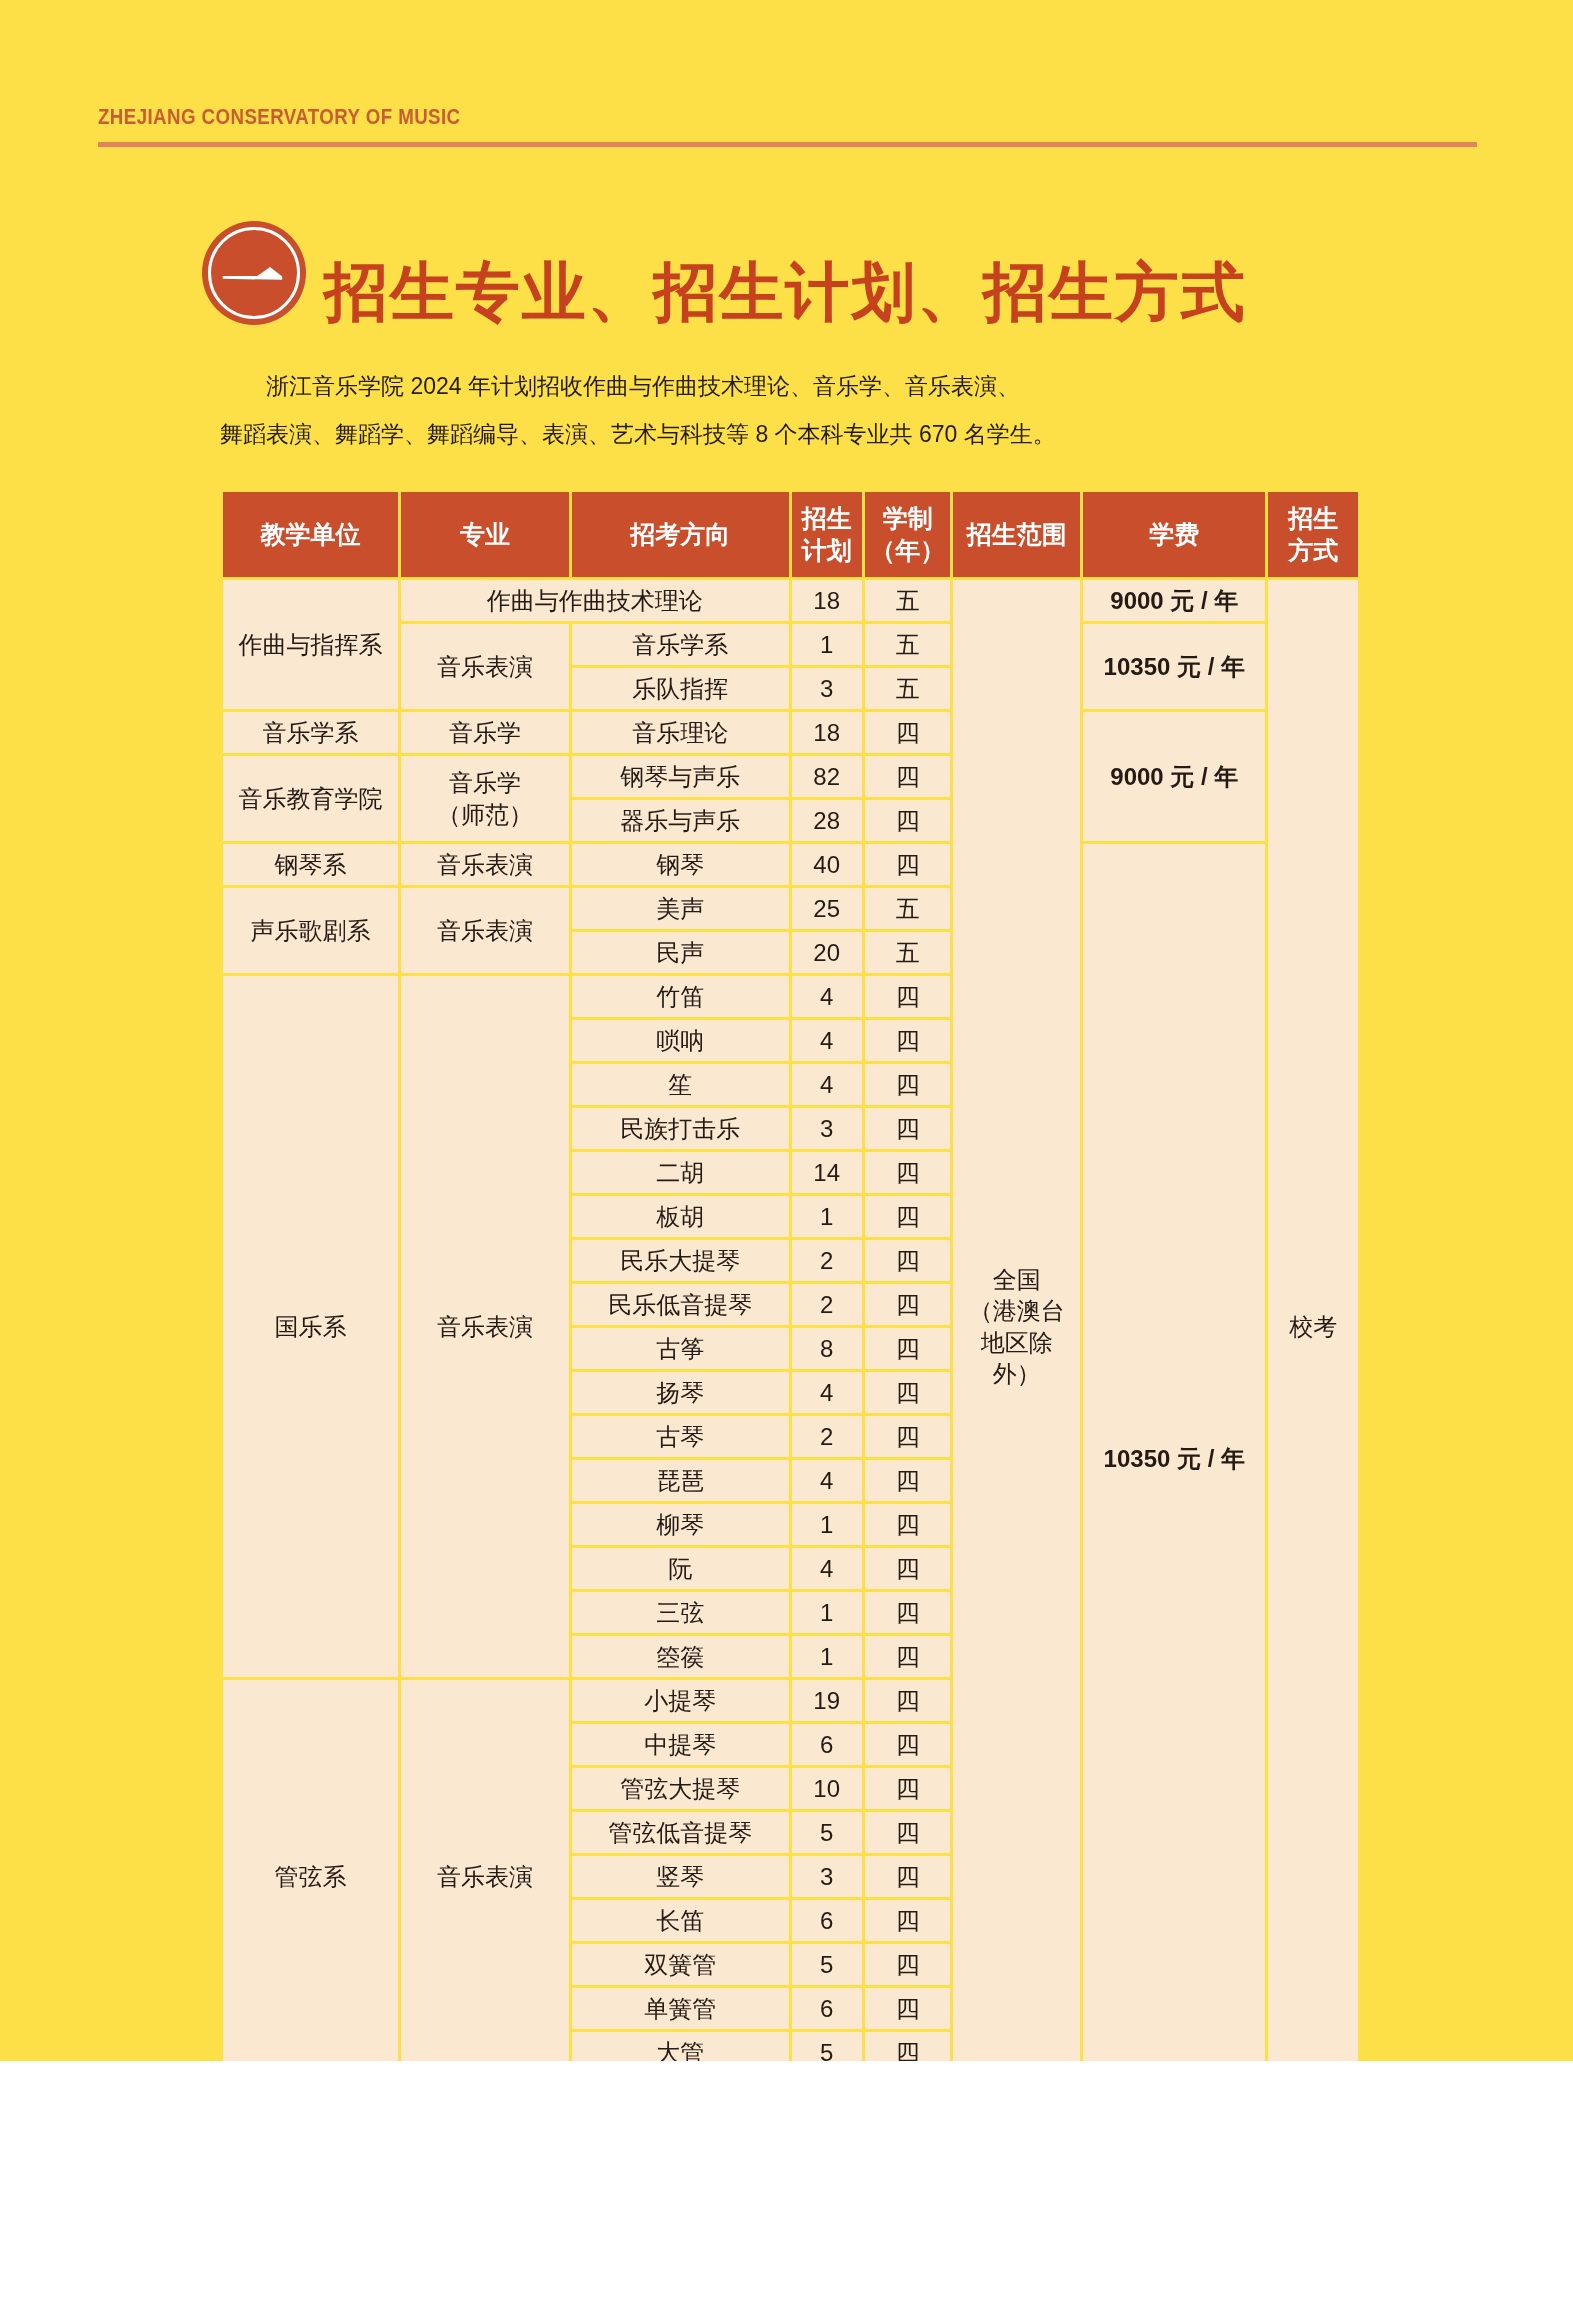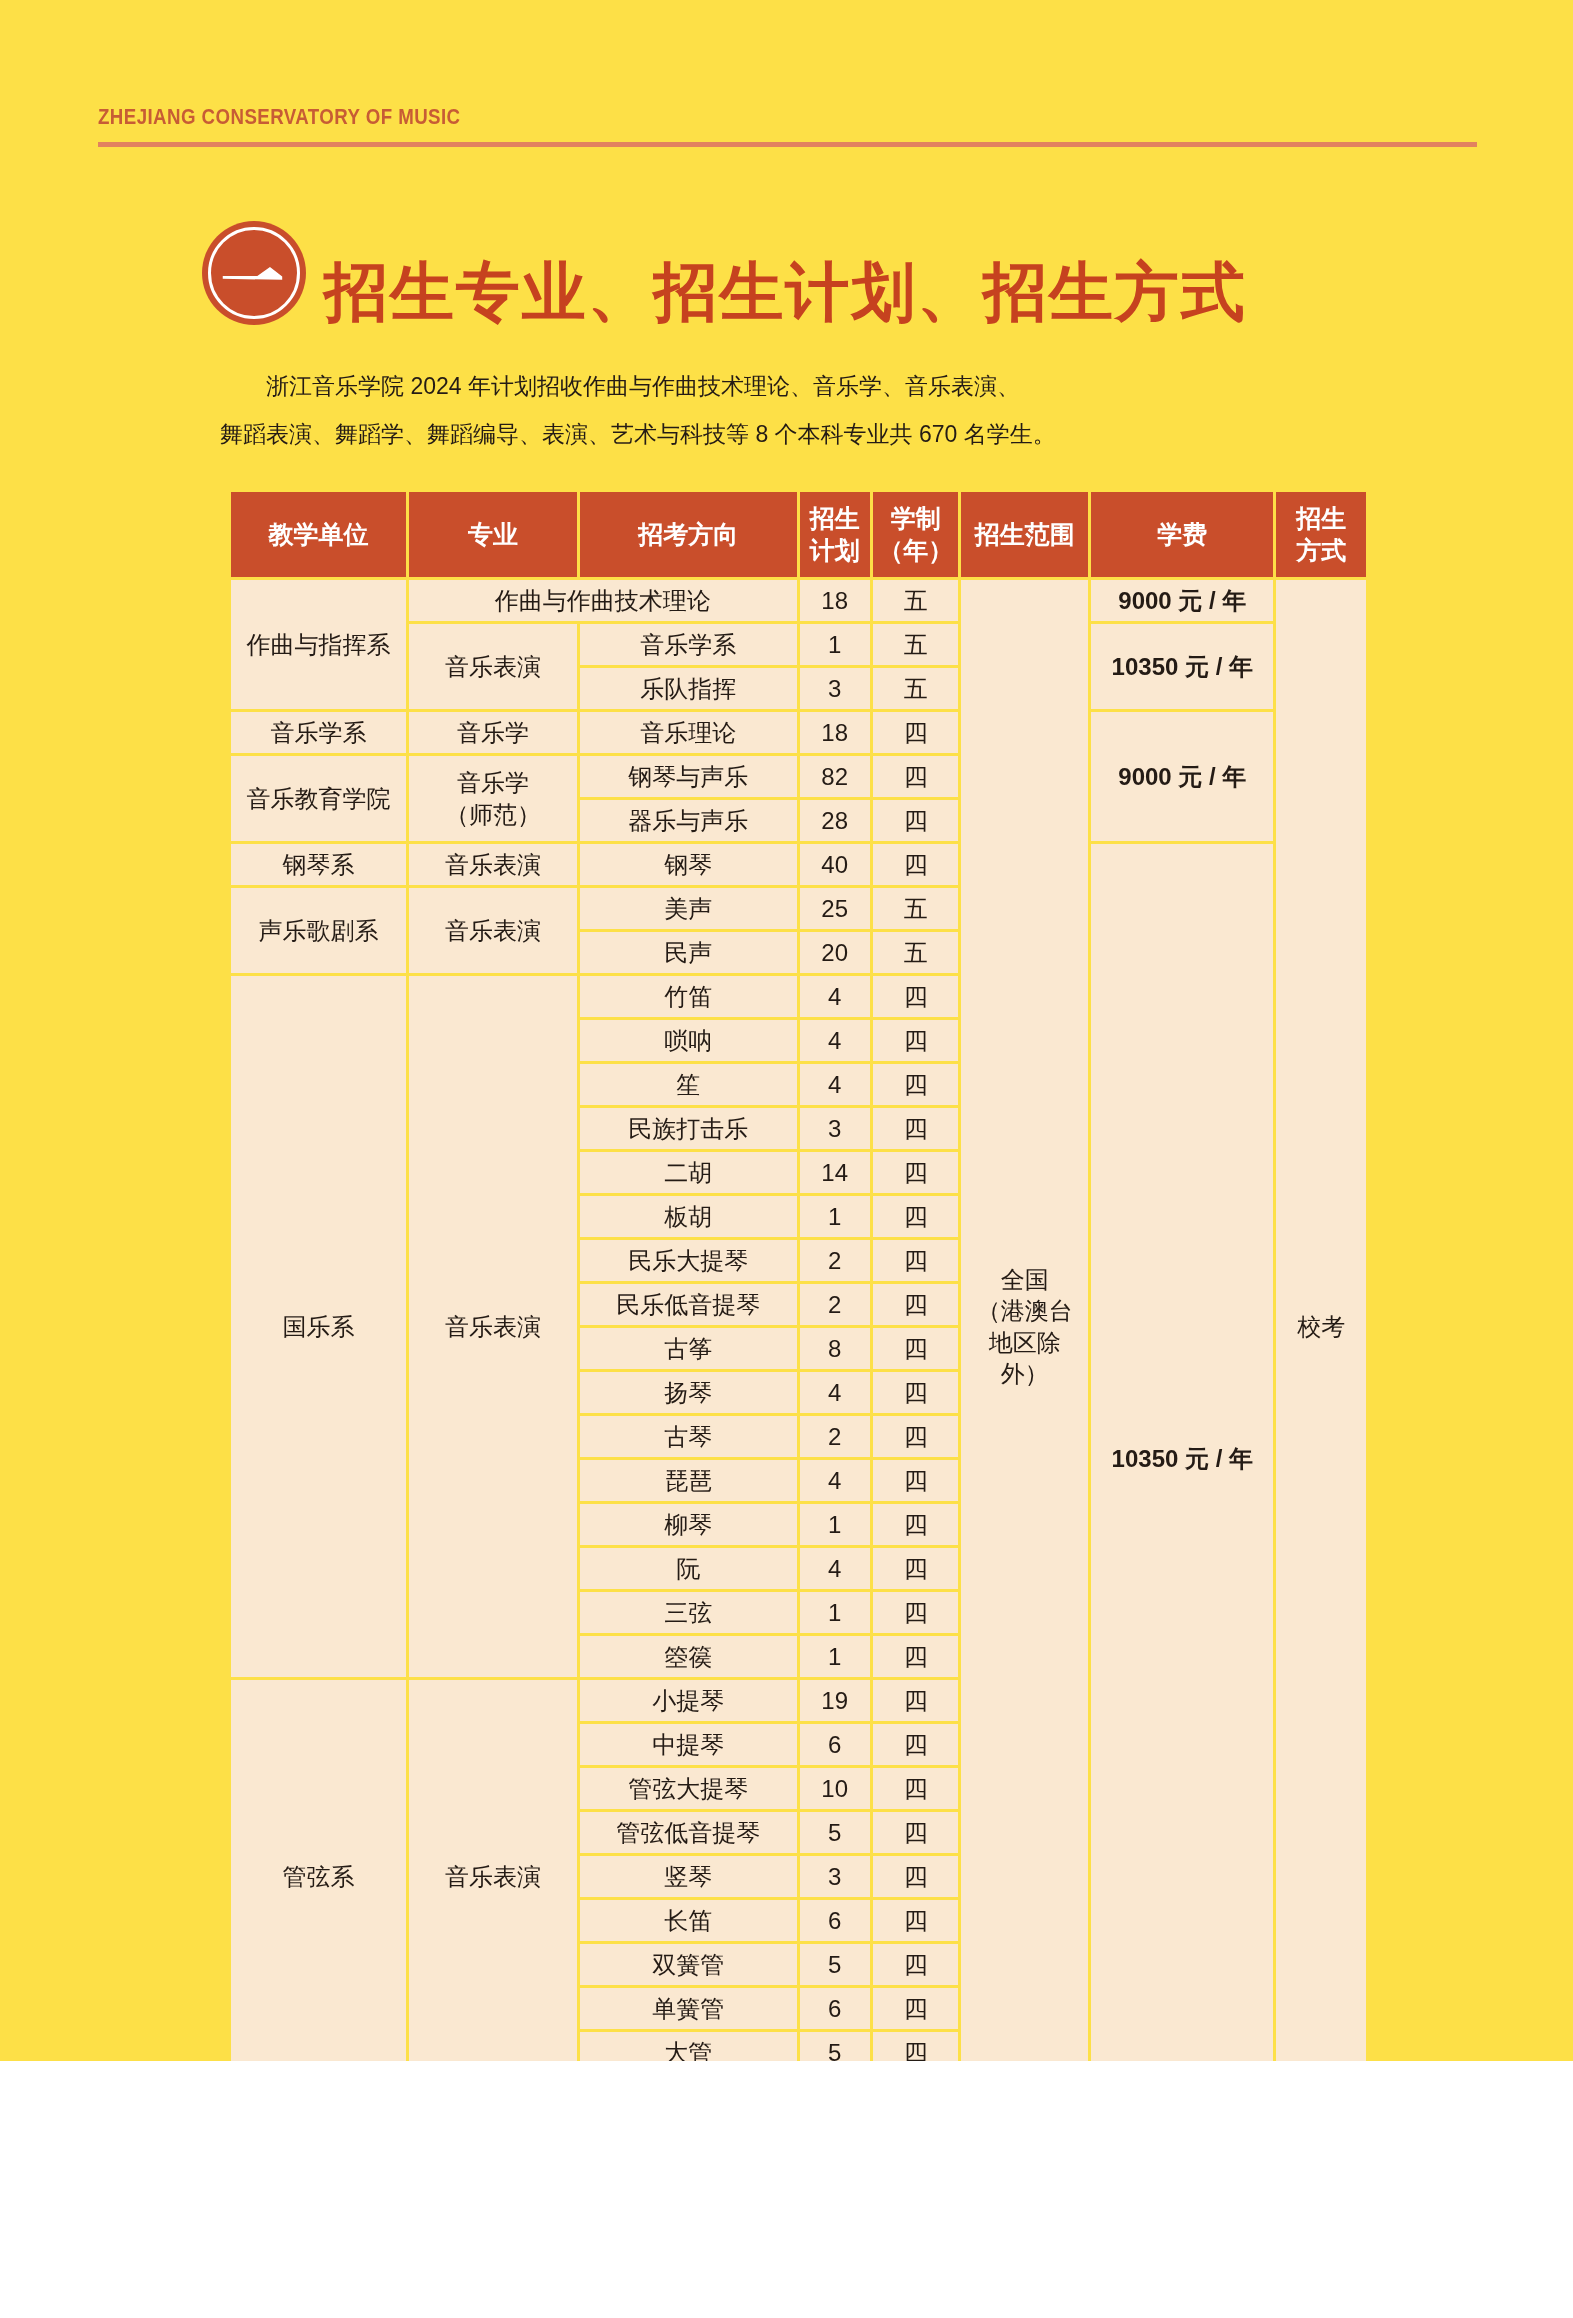--- a/index.html
+++ b/index.html
@@ -79,21 +79,21 @@
     left:220px; top:362px;
     width:1146px;
     font-size:23px;
     line-height:48px;
     color:var(--c-ink,#241B15);
     white-space:pre-line;
     text-indent:2em;
   }
   table.admission{
     position:absolute;
-    left:228px; top:489px;
+    left:220px; top:489px;
     width:1141px;
     border-collapse:separate;
     border-spacing:3.7px;
     table-layout:fixed;
   }
   table.admission th{
     background:var(--c-accent,#C94E2B);
     color:#fff;
     font-weight:700;
     font-size:25px;

